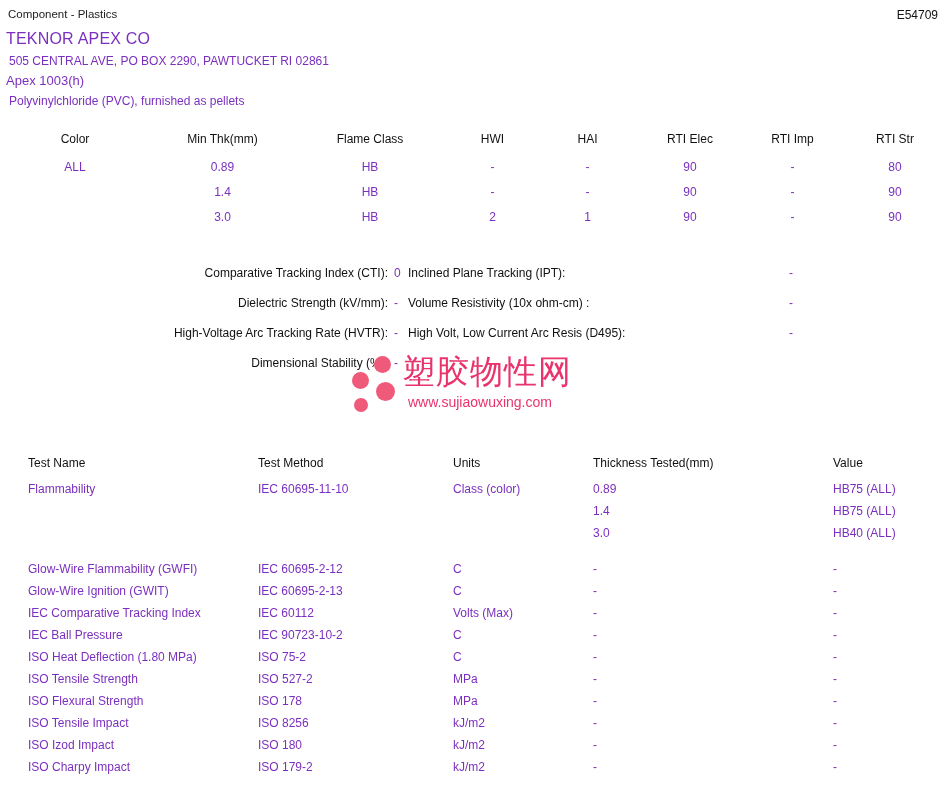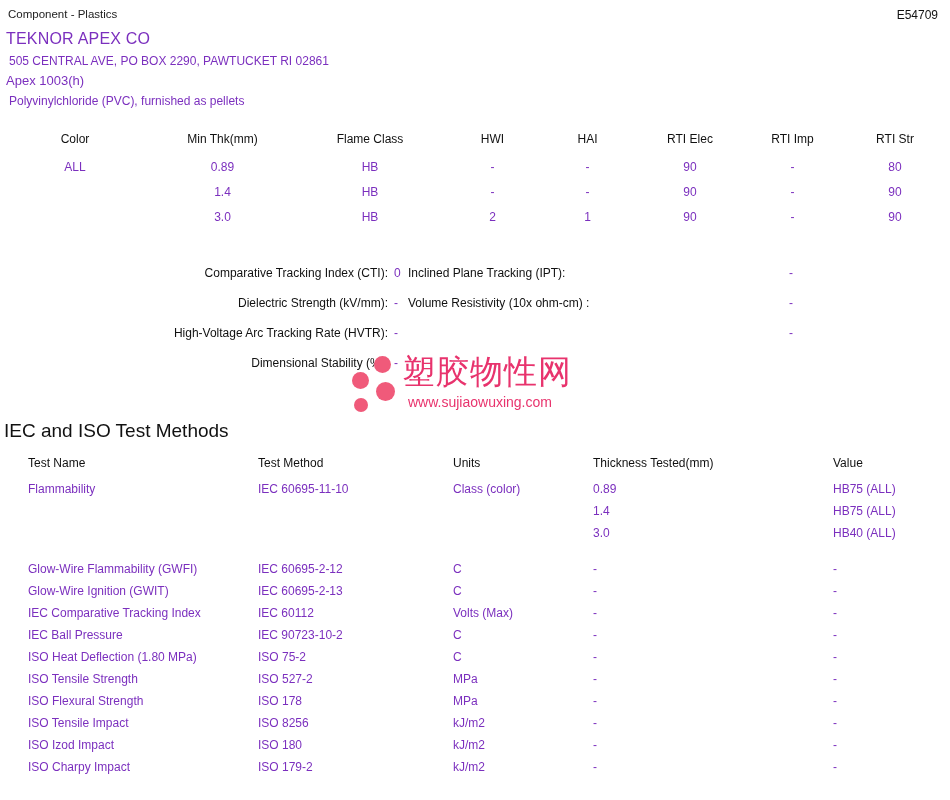--- a/index.html
+++ b/index.html
@@ -291,38 +291,38 @@
     </div>
     <div class="prop-row">
       <span class="prop-left-label">Dielectric Strength (kV/mm):</span>
       <span class="prop-left-val">-</span>
       <span class="prop-right-label">Volume Resistivity (10x ohm-cm) :</span>
       <span class="prop-right-val">-</span>
     </div>
     <div class="prop-row">
       <span class="prop-left-label">High-Voltage Arc Tracking Rate (HVTR):</span>
       <span class="prop-left-val">-</span>
+      <span class="prop-right-label">High Volt, Low Current Arc Resis (D495):</span>
       <span class="prop-right-val">-</span>
     </div>
     <div class="prop-row">
       <span class="prop-left-label">Dimensional Stability (%):</span>
       <span class="prop-left-val">-</span>
     </div>
   </div>
 
   <div class="watermark">
     <span class="wm-dot wm-d1"></span>
     <span class="wm-dot wm-d2"></span>
     <span class="wm-dot wm-d3"></span>
     <span class="wm-dot wm-d4"></span>
     <span class="wm-cn">塑胶物性网</span>
     <span class="wm-url">www.sujiaowuxing.com</span>
   </div>
 
-  <div class="section-title">IEC and ISO Test Methods</div>
 
   <div class="iec">
     <table>
       <thead>
         <tr>
           <th class="c-name">Test Name</th>
           <th class="c-method">Test Method</th>
           <th class="c-units">Units</th>
           <th class="c-thk">Thickness Tested(mm)</th>
           <th class="c-val">Value</th>

